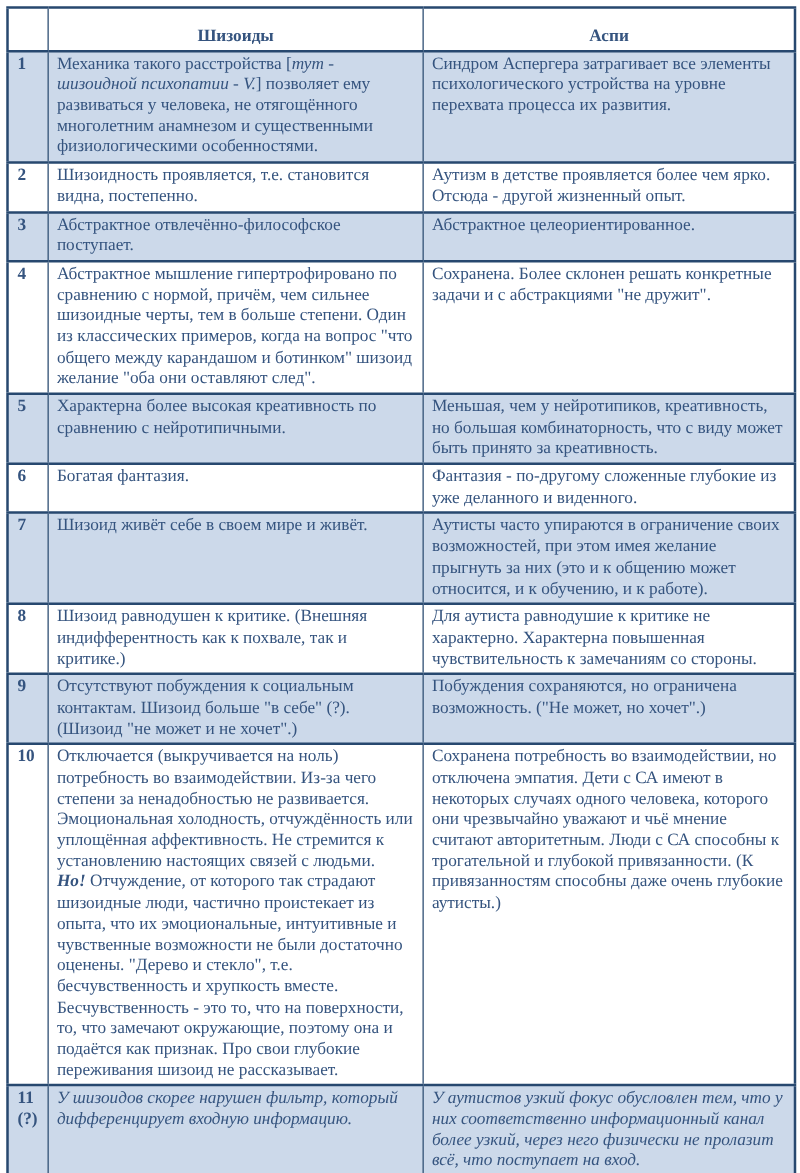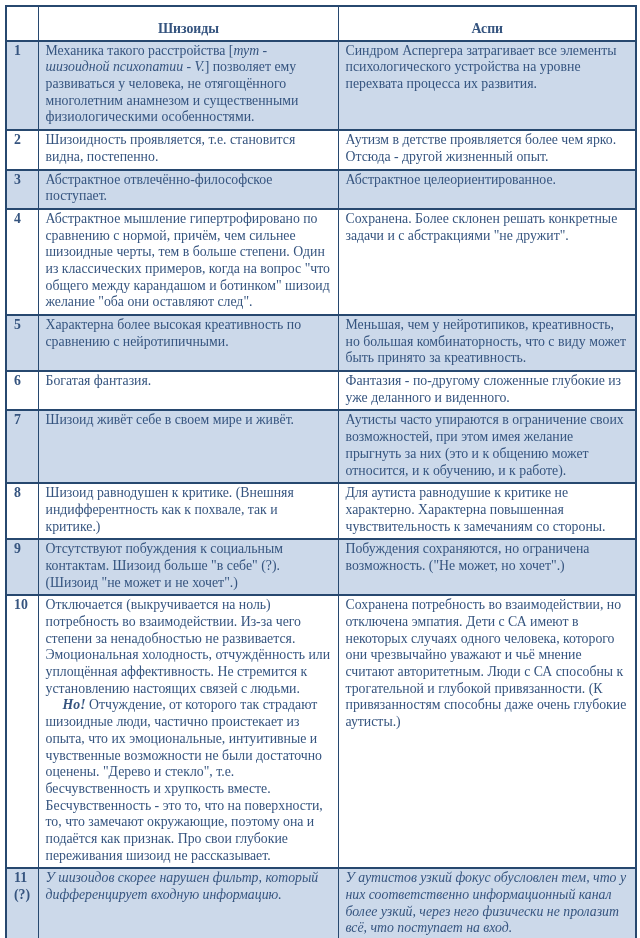--- a/index.html
+++ b/index.html
@@ -42,21 +42,21 @@
     padding-bottom:2px;
   }
   tr.alt td{background:var(--alt);}
   td.num{
     font-weight:bold;
     text-align:left;
     padding-left:7px;
   }
   .par{margin:0;}
   .seg-i{font-style:italic;}
-  .seg-bi{font-style:italic;font-weight:bold;margin-left:17px;}
+  .seg-bi{font-style:italic;font-weight:bold;}
 </style>
 </head>
 <body>
 
 <table>
   <colgroup>
     <col class="c-num">
     <col class="c-left">
     <col class="c-right">
   </colgroup>

